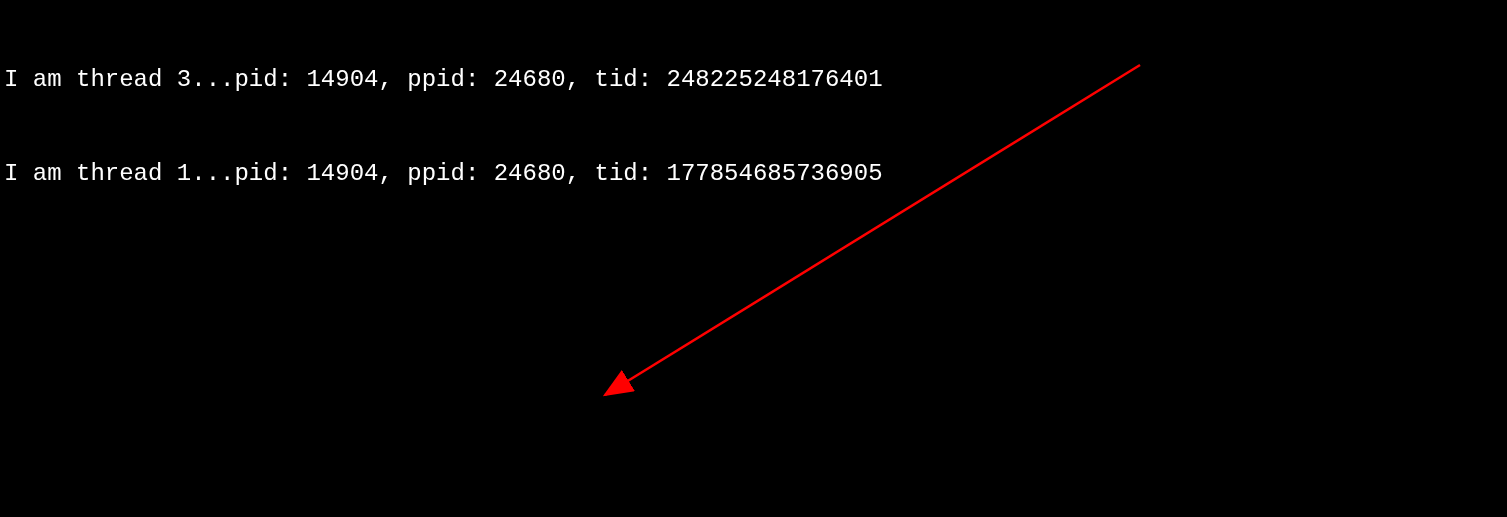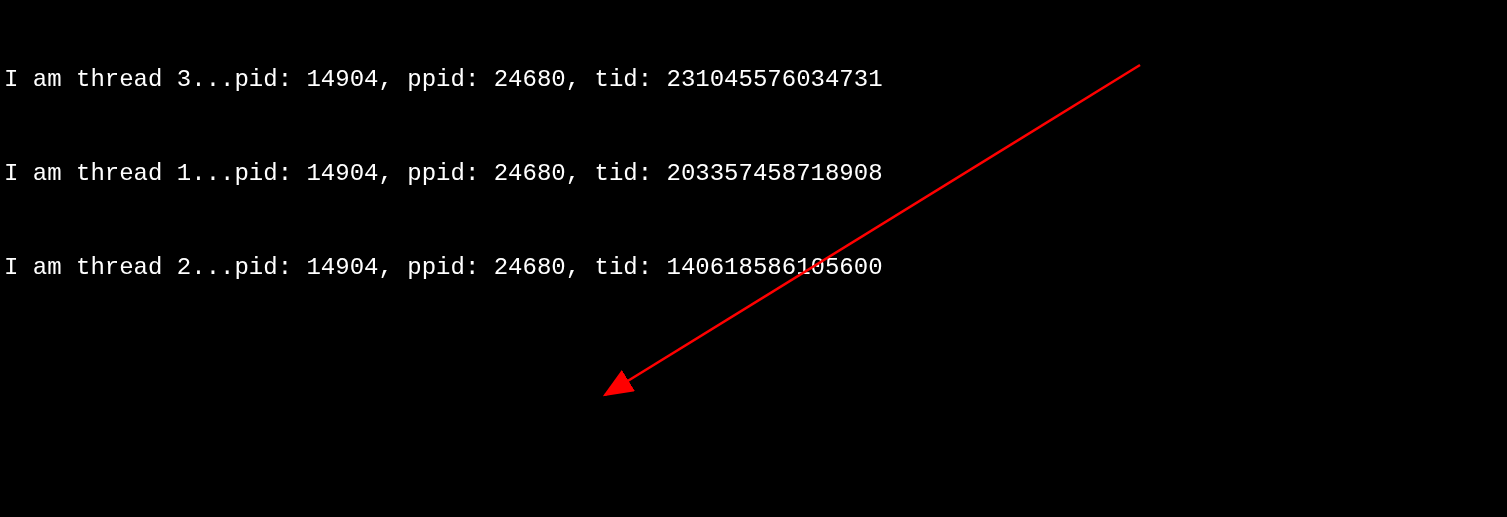--- a/index.html
+++ b/index.html
@@ -29,23 +29,22 @@
       position: absolute;
       pointer-events: none;
       top: 0;
       left: 0;
     }
   </style>
 </head>
 <body>
 
 <div class="terminal-output">
-  <span class="line">I am thread 3...pid: 14904, ppid: 24680, tid: 231045576034731</span>
-  <span class="line">I am thread 1...pid: 14904, ppid: 24680, tid: 203357458718908</span>
-  <span class="line">I am thread 2...pid: 14904, ppid: 24680, tid: 140618586105600</span>
+  <span class="line">I am thread 3...pid: 14904, ppid: 24680, tid: 248225248176401</span>
+  <span class="line">I am thread 1...pid: 14904, ppid: 24680, tid: 177854685736905</span>
   
   
   
   
   
   
   
   
   
   

